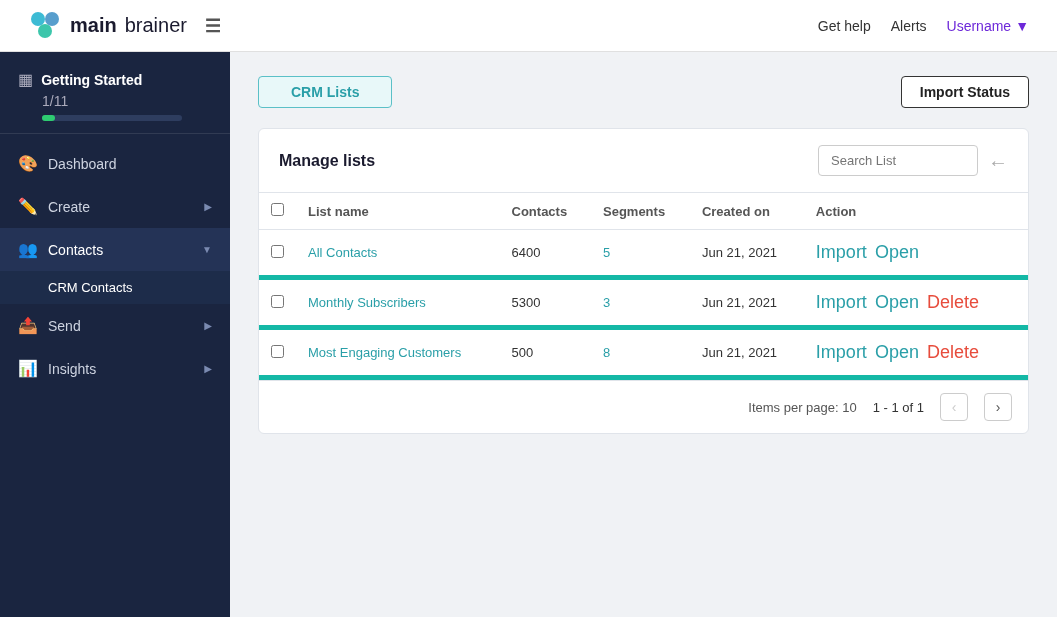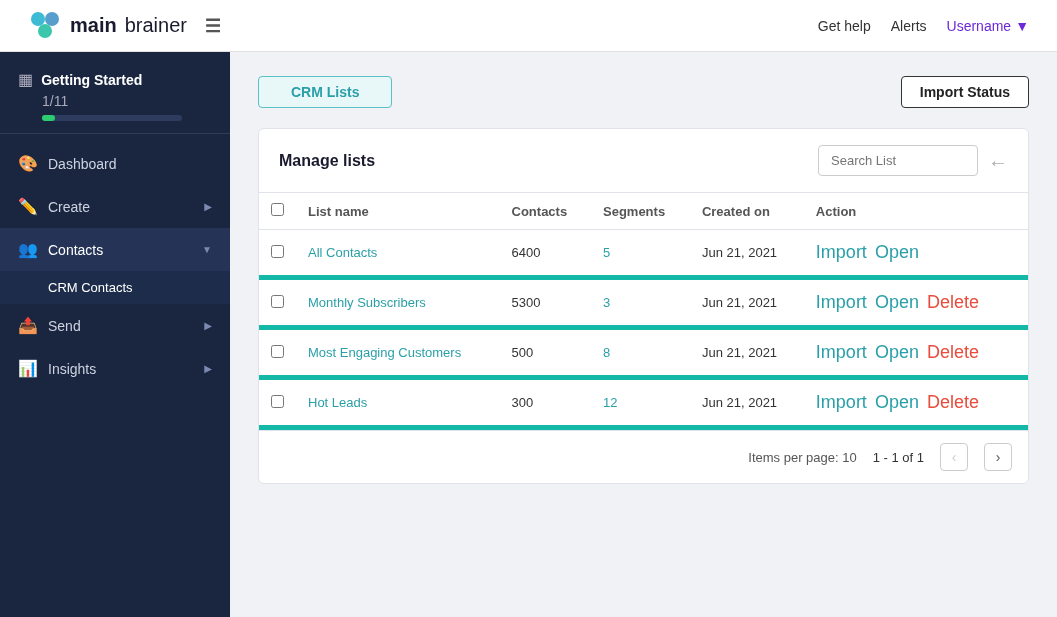--- a/index.html
+++ b/index.html
@@ -437,28 +437,20 @@
               <td><a class="action-link">Import</a><a class="action-link">Open</a><a class="action-link delete">Delete</a></td>
             </tr>
             <tr>
               <td><input type="checkbox" class="cb" style=""></td>
               <td><a class="list-name-link">Most Engaging Customers</a></td>
               <td>500</td>
               <td><a class="segment-link">8</a></td>
               <td>Jun 21, 2021</td>
               <td><a class="action-link">Import</a><a class="action-link">Open</a><a class="action-link delete">Delete</a></td>
             </tr>
-            <tr>
-              <td><input type="checkbox" class="cb" style=""></td>
-              <td><a class="list-name-link">Hot Leads</a></td>
-              <td>300</td>
-              <td><a class="segment-link">12</a></td>
-              <td>Jun 21, 2021</td>
-              <td><a class="action-link">Import</a><a class="action-link">Open</a><a class="action-link delete">Delete</a></td>
-            </tr>
           </tbody>
       </table>
 
       <div class="table-footer">
         <span class="items-per-page">Items per page: 10</span>
         <span class="pagination-info">1 - 1 of 1</span>
         <button class="pagination-btn disabled">‹</button>
         <button class="pagination-btn">›</button>
       </div>
     </div>

